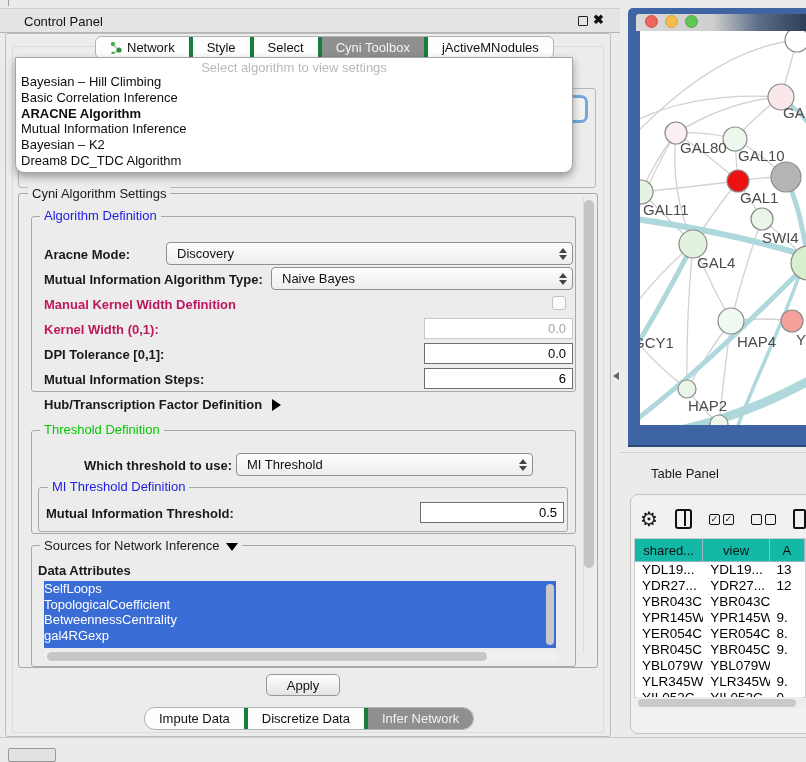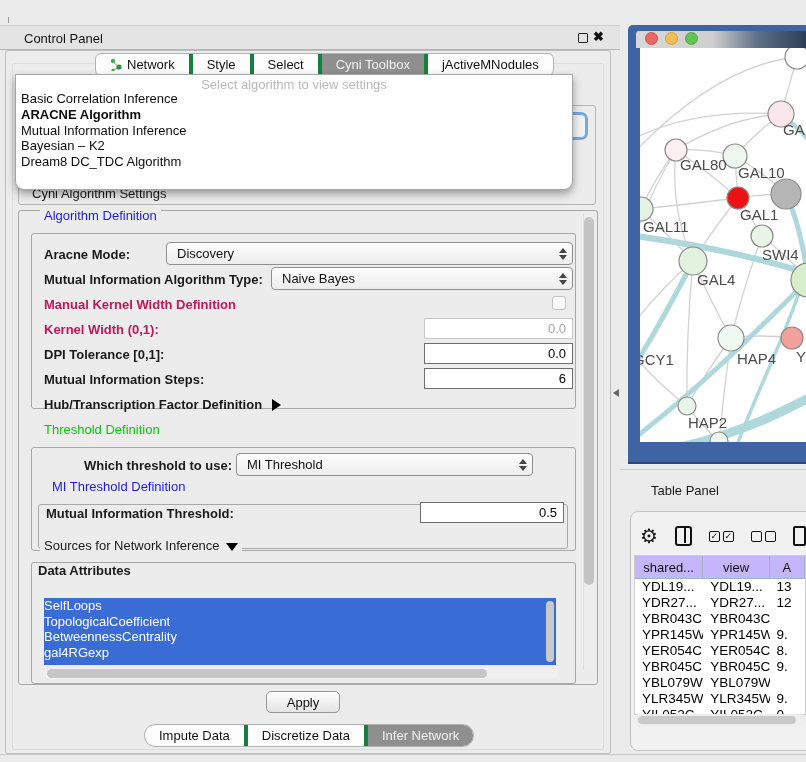--- a/index.html
+++ b/index.html
@@ -1,21 +1,21 @@
 <!DOCTYPE html>
 <html><head>
 <meta charset="utf-8">
 <style>
   * { margin:0; padding:0; box-sizing:border-box; }
   html,body { background:#ebebeb; }
   .screen {
     position:relative; width:806px; height:762px; overflow:hidden;
     background:#ebebeb; font-family:"Liberation Sans", sans-serif; font-size:13px; color:#1a1a1a;
   }
-  .abs { position:absolute;margin-top:17px; }
+  .abs { position:absolute; }
 
   
   .titlebar { left:0; top:8px; width:620px; height:25px; background:#e4e4e4;
     border-top:1px solid #cfcfcf; border-bottom:1px solid #b4b4b4; }
   .titlebar-text { position:absolute; left:24px; top:5px; font-size:13px; color:#111; }
   .float-icon { position:absolute; left:578px; top:7px; width:10px; height:10px; border:1.5px solid #222; border-radius:1px; }
   .close-icon { position:absolute; left:593px; top:3px; font-size:13px; font-weight:bold; color:#111; }
 
   .outer-panel { left:5px; top:33px; width:606px; height:704px; background:#ececec;
     border:1px solid #bdbdbd; border-radius:3px; }
@@ -102,21 +102,21 @@
   .tp-toolbar { left:640px; top:505px; width:166px; height:28px; display:flex; align-items:center; gap:17px; }
   .gear { font-size:20px; color:#1a1a1a; line-height:20px; }
   .col-icon { width:21px; height:20px; border:2.5px solid #111; border-radius:3px; position:relative; }
   .col-icon::after { content:""; position:absolute; left:7px; top:0; width:2.5px; height:15px; background:#111; }
   .pair { display:flex; gap:3px; }
   .mini-box { width:11px; height:11px; border:1.7px solid #111; border-radius:2px; font-size:9px; line-height:8px; text-align:center; color:#111; }
   .page-icon { width:16px; height:20px; border:2.5px solid #111; border-radius:2px; }
 
   .tp-table { left:634px; top:538px; width:172px; height:160px; background:#fff; border:1px solid #cdcdcd; overflow:hidden; }
   .tp-header { display:flex; height:23px; }
-  .tp-header .hcell { background:#c4b5fd; border-right:1px solid #9db5c2; border-bottom:1px solid #9db5c2;
+  .tp-header .hcell { background:#14b8a6; border-right:1px solid #9db5c2; border-bottom:1px solid #9db5c2;
     font-size:13px; color:#111; display:flex; align-items:center; justify-content:center; overflow:hidden; white-space:nowrap; }
   .tp-row { display:flex; height:16px; }
   .tp-row .cell { font-size:13.5px; color:#000; white-space:nowrap; overflow:hidden; padding-left:7px; }
   .c1 { width:78px; } .c2 { width:76px; } .c3 { width:40px; }
   .tp-hscroll-track { left:633px; top:697px; width:173px; height:12px; background:#eeeeee; border-radius:6px; }
   .tp-hscroll-thumb { left:638px; top:699px; width:158px; height:8px; background:#c9c9c9; border-radius:4px; }
 </style>
 </head>
 <body>
 
@@ -156,20 +156,21 @@
       <div class="tab">
         <span>jActiveMNodules</span>
       </div>
     </div>
 
   <div class="abs group-behind"></div>
   <div class="abs combo-fragment"></div>
 
   <div class="abs popup" id="algo-popup">
     <div class="prompt">Select algorithm to view settings</div>
+  <div class="item">Bayesian – Hill Climbing</div>
       <div class="item">Basic Correlation Inference</div>
       <div class="item bold">ARACNE Algorithm</div>
       <div class="item">Mutual Information Inference</div>
       <div class="item">Bayesian – K2</div>
       <div class="item">Dream8 DC_TDC Algorithm</div>
     </div>
 
   <div class="abs groupbox cyni-group"></div>
   <div class="group-title" style="left:28px; top:187px;">Cyni Algorithm Settings</div>
   <div class="abs v-scroll-track"></div>

